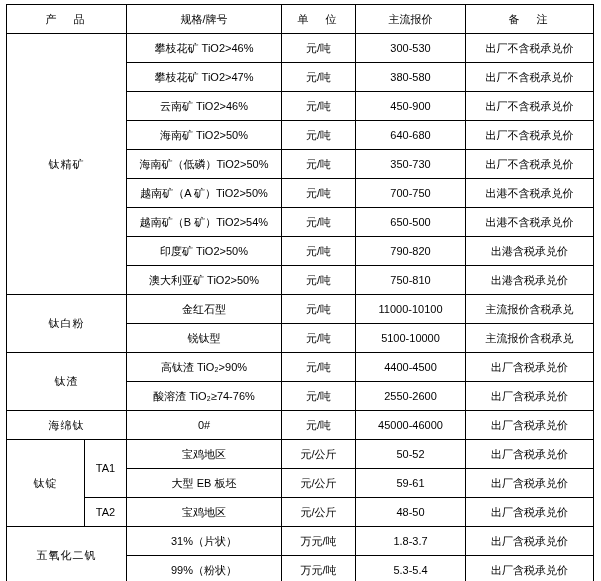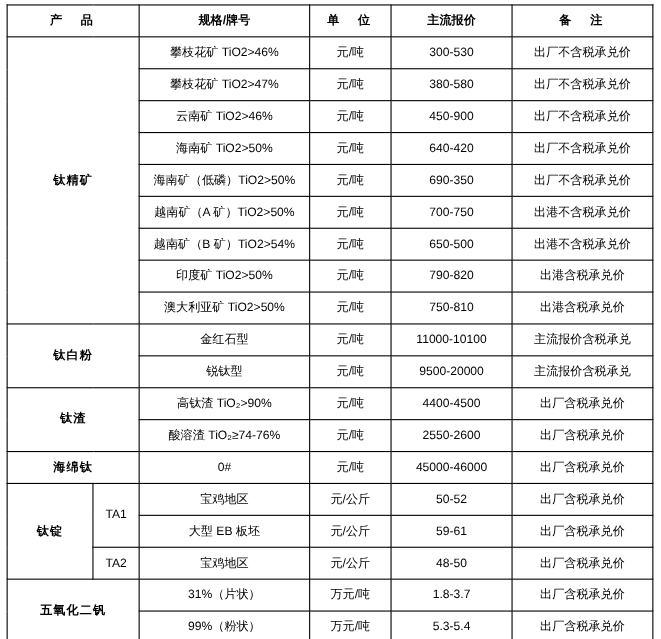--- a/index.html
+++ b/index.html
@@ -30,30 +30,30 @@
     text-align: center;
     vertical-align: middle;
     font-size: 11px;
     line-height: 1.15;
     padding: 0;
     height: 28px;
     white-space: nowrap;
     overflow: hidden;
   }
   .hdr td {
-    font-weight: bold;
+    font-weight: normal;
     font-size: 12px;
     letter-spacing: 3px;
     height: 26px;
   }
   .hdr td.tight {
     letter-spacing: 0px;
   }
   .cat {
-    font-weight: bold;
+    font-weight: normal;
     font-size: 12px;
     letter-spacing: 1px;
   }
   .small-sub {
     font-size: 11px;
   }
   
   col.c-cat    { width: 78px; }
   col.c-sub    { width: 42px; }
   col.c-spec   { width: 155px; }
@@ -98,27 +98,27 @@
       </tr>
       <tr>
         <td>云南矿 TiO2&gt;46%</td>
         <td>元/吨</td>
         <td>450-900</td>
         <td>出厂不含税承兑价</td>
       </tr>
       <tr>
         <td>海南矿 TiO2&gt;50%</td>
         <td>元/吨</td>
-        <td>640-420</td>
+        <td>640-680</td>
         <td>出厂不含税承兑价</td>
       </tr>
       <tr>
         <td>海南矿（低磷）TiO2&gt;50%</td>
         <td>元/吨</td>
-        <td>690-350</td>
+        <td>350-730</td>
         <td>出厂不含税承兑价</td>
       </tr>
       <tr>
         <td>越南矿（A 矿）TiO2&gt;50%</td>
         <td>元/吨</td>
         <td>700-750</td>
         <td>出港不含税承兑价</td>
       </tr>
       <tr>
         <td>越南矿（B 矿）TiO2&gt;54%</td>
@@ -142,21 +142,21 @@
       <tr>
         <td class="cat" colspan="2" rowspan="2">钛白粉</td>
         <td>金红石型</td>
         <td>元/吨</td>
         <td>11000-10100</td>
         <td>主流报价含税承兑</td>
       </tr>
       <tr>
         <td>锐钛型</td>
         <td>元/吨</td>
-        <td>9500-20000</td>
+        <td>5100-10000</td>
         <td>主流报价含税承兑</td>
       </tr>
 
       <tr>
         <td class="cat" colspan="2" rowspan="2">钛渣</td>
         <td>高钛渣 TiO₂&gt;90%</td>
         <td>元/吨</td>
         <td>4400-4500</td>
         <td>出厂含税承兑价</td>
       </tr>

